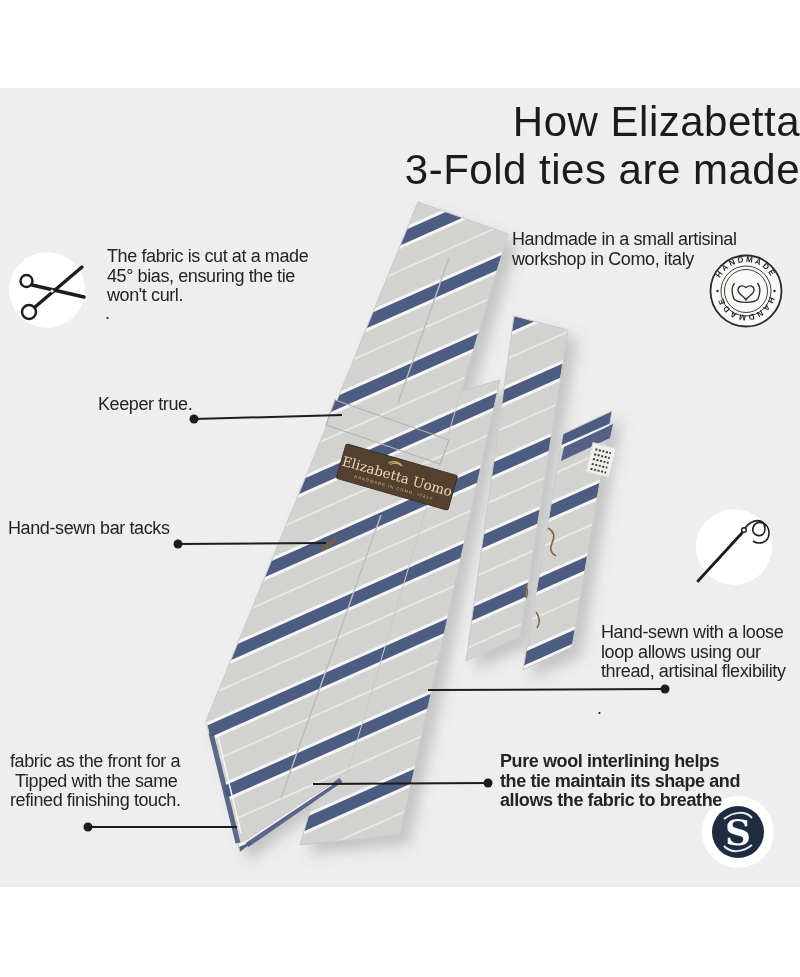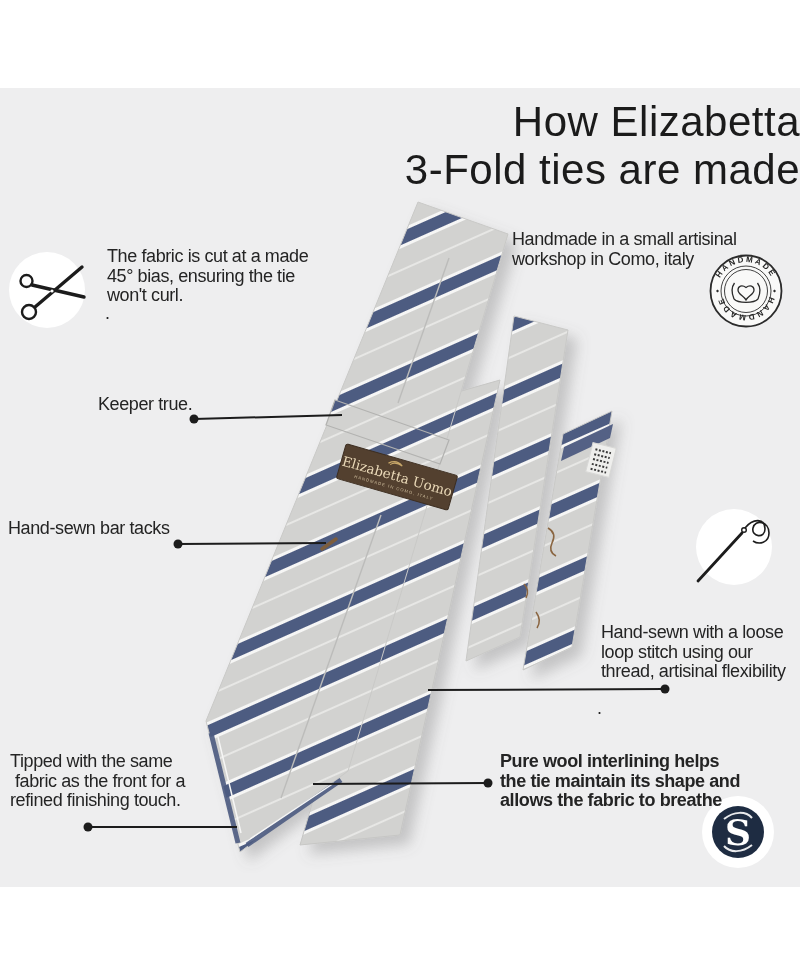--- a/index.html
+++ b/index.html
@@ -176,27 +176,27 @@
 <div class="note n-keeper">
   <div>Keeper true.</div>
 </div>
 
 <div class="note n-bartacks">
   <div>Hand-sewn bar tacks</div>
 </div>
 
 <div class="note n-loopstitch">
   <div>Hand-sewn with a loose</div>
-  <div>loop stitch using our</div>
+  <div>loop allows using our</div>
   <div>thread, artisinal flexibility</div>
 </div>
 
 <div class="note n-tipping">
+  <div>fabric as the front for a</div>
   <div>Tipped with the same</div>
-  <div>fabric as the front for a</div>
   <div>refined finishing touch.</div>
 </div>
 
 <div class="note n-interlining">
   <div>Pure wool interlining helps</div>
   <div>the tie maintain its shape and</div>
   <div>allows the fabric to breathe</div>
 </div>
 
 <div class="stray s1">.</div>

